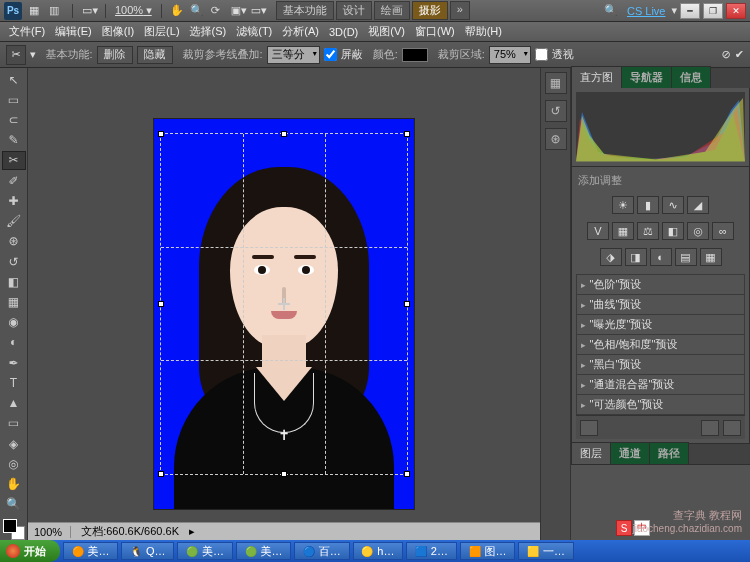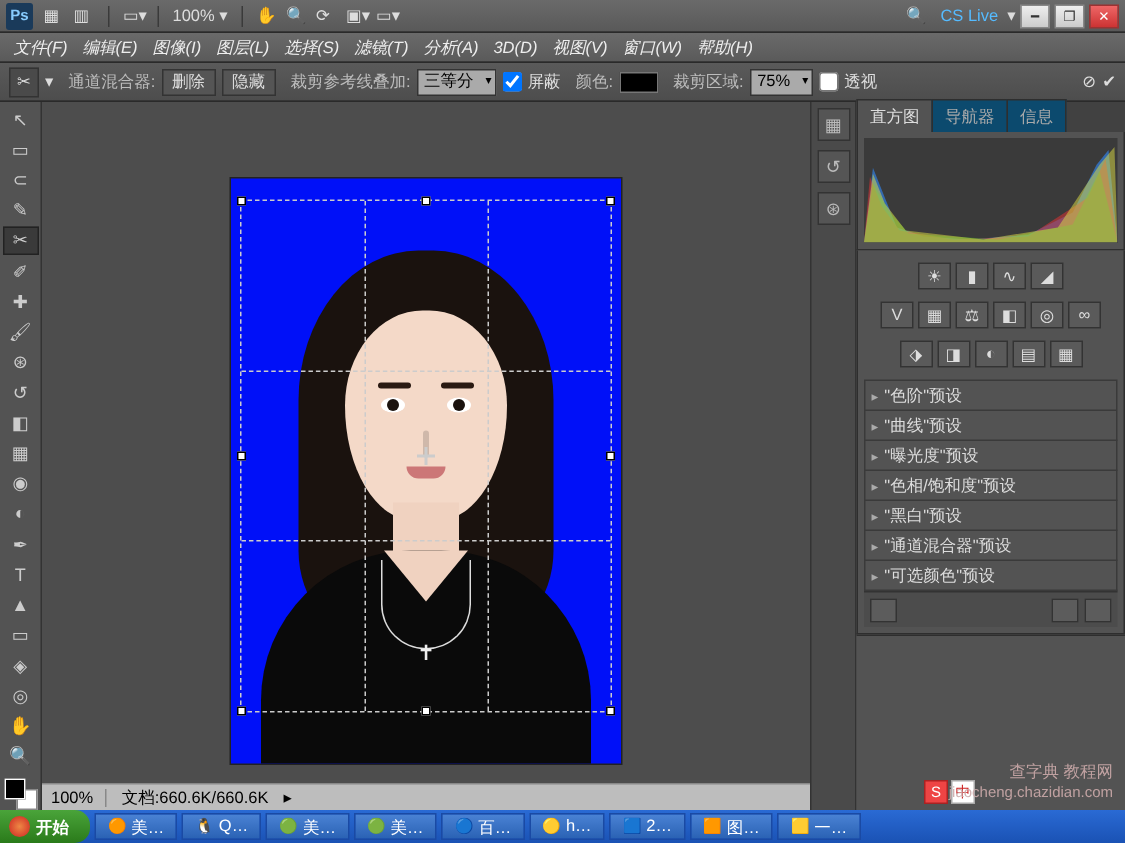--- a/index.html
+++ b/index.html
@@ -3,31 +3,31 @@
 <meta charset="utf-8">
 <style>
 * { margin:0; padding:0; box-sizing:border-box; font-family:"Microsoft YaHei",SimSun,sans-serif; font-size:11px; user-select:none; }
 body { background:#333; width:750px; height:562px; overflow:hidden; position:relative; }
 
 
 .appbar { height:22px; background:linear-gradient(#6a6a6a,#595959); display:flex; align-items:center; padding:0 4px; color:#ddd; border-bottom:1px solid #2a2a2a; }
 .ps-logo { width:18px; height:18px; background:#1a3a5a; color:#8cf; font-weight:bold; font-size:10px; display:flex; align-items:center; justify-content:center; border-radius:2px; margin-right:4px; }
 .appbar .sep { width:1px; height:14px; background:#3a3a3a; margin:0 6px; }
 .appbar .ico { width:14px; height:14px; margin:0 3px; display:inline-block; }
-.appbar .txt { margin:0 3px; }
+.appbar .txt { margin:0 3px;text-decoration:underline; }
 .appbar .essentials { display:flex; gap:2px; margin-left:8px; }
 .ess-btn { padding:1px 6px; background:#555; border:1px solid #3a3a3a; color:#ccc; }
 .ess-btn.active { background:#7a5a1a; color:#fff; }
 .appbar .right { margin-left:auto; display:flex; align-items:center; gap:3px; }
 .win-btn { width:20px; height:16px; display:flex; align-items:center; justify-content:center; border:1px solid #888; background:linear-gradient(#eee,#ccc); font-size:9px; color:#333; }
 .win-close { background:linear-gradient(#e66,#c33); color:#fff; border-color:#933; }
 
 
 .menubar { height:20px; background:linear-gradient(#6a6a6a,#5a5a5a); display:flex; align-items:center; padding:0 4px; color:#eee; border-bottom:1px solid #2a2a2a; }
-.menubar span { padding:2px 5px; cursor:default;font-style:italic; }
+.menubar span { padding:2px 5px; cursor:default; }
 
 
 .optbar { height:26px; background:linear-gradient(#5a5a5a,#4d4d4d); display:flex; align-items:center; padding:0 6px; color:#ddd; border-bottom:1px solid #2a2a2a; gap:4px; }
 .optbar .tool-ico { width:20px; height:20px; background:#4a4a4a; border:1px solid #333; display:flex; align-items:center; justify-content:center; }
 .optbar .drop { background:#aaa; color:#000; border:1px solid #333; padding:0 14px 16px 4px; height:16px; line-height:14px; position:relative; }
 .optbar .drop:after { content:"▾"; position:absolute; right:2px; font-size:8px; }
 .optbar .lbl { color:#bbb; margin-left:6px; }
 .optbar input[type=checkbox]{ vertical-align:middle; }
 .swatch { width:26px; height:14px; background:#000; border:1px solid #777; }
 .optbar button { height:18px; padding:0 6px; background:#555; border:1px solid #333; color:#ddd; }
@@ -80,21 +80,21 @@
 .cross{position:absolute;left:50%;top:60px;color:#eee;font-size:14px;transform:translateX(-50%)}
 
 
 .dock { width:30px; background:#4a4a4a; border-left:1px solid #333; display:flex; flex-direction:column; align-items:center; padding-top:4px; gap:6px; }
 .dock .ico { width:22px; height:22px; background:#555; border:1px solid #333; display:flex; align-items:center; justify-content:center; color:#bbb; font-size:12px; }
 
 
 .panels { width:180px; background:#535353; border-left:1px solid #333; display:flex; flex-direction:column; }
 .panel-tabs { height:20px; background:#414141; display:flex; align-items:flex-end; }
 .ptab { padding:3px 8px; background:#535353; color:#ddd; border:1px solid #2e2e2e; border-bottom:none; margin-right:-1px; }
-.ptab.inactive { background:#0c4a6e; color:#aaa; }
+.ptab.inactive { background:#14532d; color:#aaa;font-weight:bold; }
 .panel-body { background:#535353; border:1px solid #2e2e2e; border-top:none; padding:4px; }
 
 .histogram { height:70px; background:#3a3a3a; position:relative; overflow:hidden; }
 .histogram svg { position:absolute; inset:0; }
 
 .icon-row { display:flex; gap:3px; justify-content:center; padding:4px 0; }
 .adj-ico { width:22px; height:18px; background:#5a5a5a; border:1px solid #333; display:flex; align-items:center; justify-content:center; color:#ddd; font-size:11px; }
 
 .presets { list-style:none; margin-top:4px; }
 .presets li { padding:2px 4px; color:#ddd; border:1px solid #3a3a3a; border-top:none; display:flex; align-items:center; }
@@ -127,20 +127,27 @@
   <span class="ico">▭▾</span>
   <span class="sep"></span>
   <span class="txt"><span>100%</span> ▾</span>
   <span class="sep"></span>
   <span class="ico">✋</span>
   <span class="ico">🔍</span>
   <span class="ico">⟳</span>
   <span class="ico">▣▾</span>
   <span class="ico">▭▾</span>
 
+  <div class="essentials">
+    <div class="ess-btn">基本功能</div>
+    <div class="ess-btn">设计</div>
+    <div class="ess-btn">绘画</div>
+    <div class="ess-btn active">摄影</div>
+    <div class="ess-btn">»</div>
+  </div>
 
   <div class="right">
     <span class="ico">🔍</span>
     <span class="txt" style="color:#5bf">CS Live</span>▾
     <div class="win-btn">━</div>
     <div class="win-btn">❐</div>
     <div class="win-btn win-close">✕</div>
   </div>
 </div>
 
@@ -153,21 +160,21 @@
   <span>滤镜(T)</span>
   <span>分析(A)</span>
   <span>3D(D)</span>
   <span>视图(V)</span>
   <span>窗口(W)</span>
   <span>帮助(H)</span>
 </div>
 
 <div class="optbar">
   <div class="tool-ico">✂</div>▾
-  <span class="lbl">通道混合器:</span>
+  <span class="lbl">基本功能:</span>
   <button>删除</button>
   <button>隐藏</button>
   <span class="lbl">裁剪参考线叠加:</span>
   <span class="drop">三等分</span>
   <input type="checkbox" checked="" style="">
   <span>屏蔽</span>
   <span class="lbl">颜色:</span>
   <div class="swatch"></div>
   <span class="lbl">裁剪区域:</span>
   <span class="drop">75%</span>
@@ -274,20 +281,21 @@
         <svg viewBox="0 0 170 70" preserveAspectRatio="none">
           <polyline points="0,70 6,20 14,40 22,60 40,66 70,68 110,65 140,50 156,18 164,8 170,70" fill="#37c" opacity=".8"></polyline>
           <polyline points="0,70 4,26 12,46 24,62 60,68 110,66 150,40 162,14 170,70" fill="#c33" opacity=".6"></polyline>
           <polyline points="0,70 6,30 16,48 30,64 90,68 140,58 158,22 170,70" fill="#3a3" opacity=".5"></polyline>
           <polyline points="0,70 6,24 14,44 28,62 80,68 130,60 158,18 168,6 170,70" fill="#dd4" opacity=".5"></polyline>
         </svg>
       </div>
     </div>
 
     <div class="panel-body">
+      <div style="color:#aaa;padding:2px 2px 4px">添加调整</div>
       <div class="icon-row">
         <div class="adj-ico">☀</div>
         <div class="adj-ico">▮</div>
         <div class="adj-ico">∿</div>
         <div class="adj-ico">◢</div>
       </div>
       <div class="icon-row">
         <div class="adj-ico">V</div>
         <div class="adj-ico">▦</div>
         <div class="adj-ico">⚖</div>
@@ -312,20 +320,25 @@
         <li>"可选颜色"预设</li>
       </ul>
       <div class="bottom-icons">
         <div class="bi"></div>
         <div style="flex:1"></div>
         <div class="bi"></div>
         <div class="bi"></div>
       </div>
     </div>
 
+    <div class="panel-tabs">
+      <div class="ptab">图层</div>
+      <div class="ptab inactive">通道</div>
+      <div class="ptab inactive">路径</div>
+    </div>
     <div class="layers-area"></div>
   </div>
 </div>
 
 <div class="ime">
   <span style="background:#e44;color:#fff;border-color:#a22">S</span>
   <span style="background:#fff;color:#c22">中</span>
 </div>
 
 <div class="watermark">

